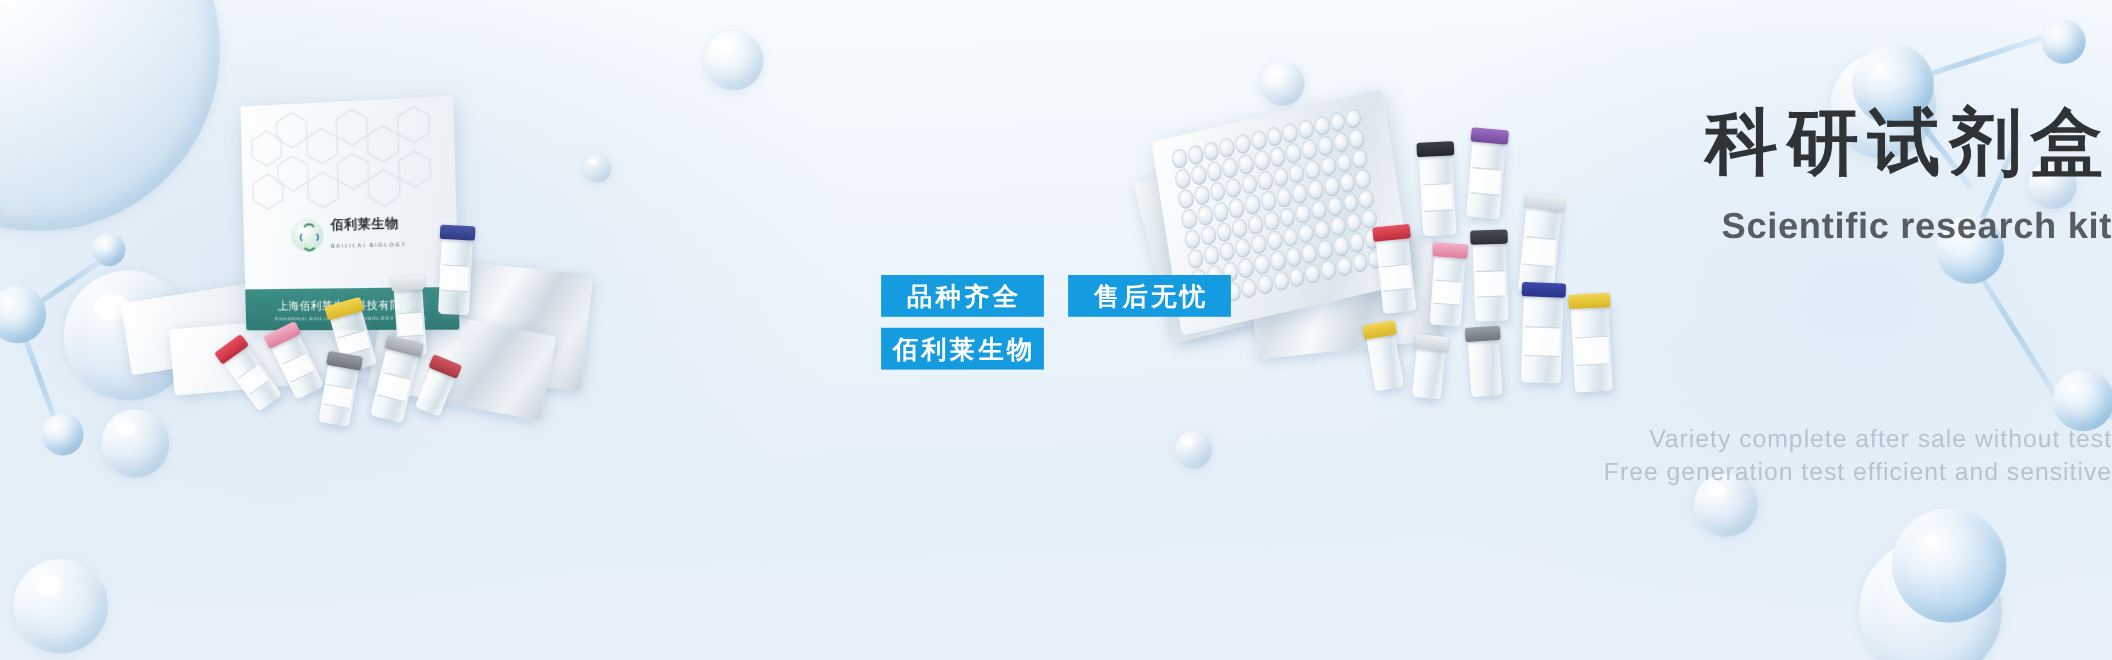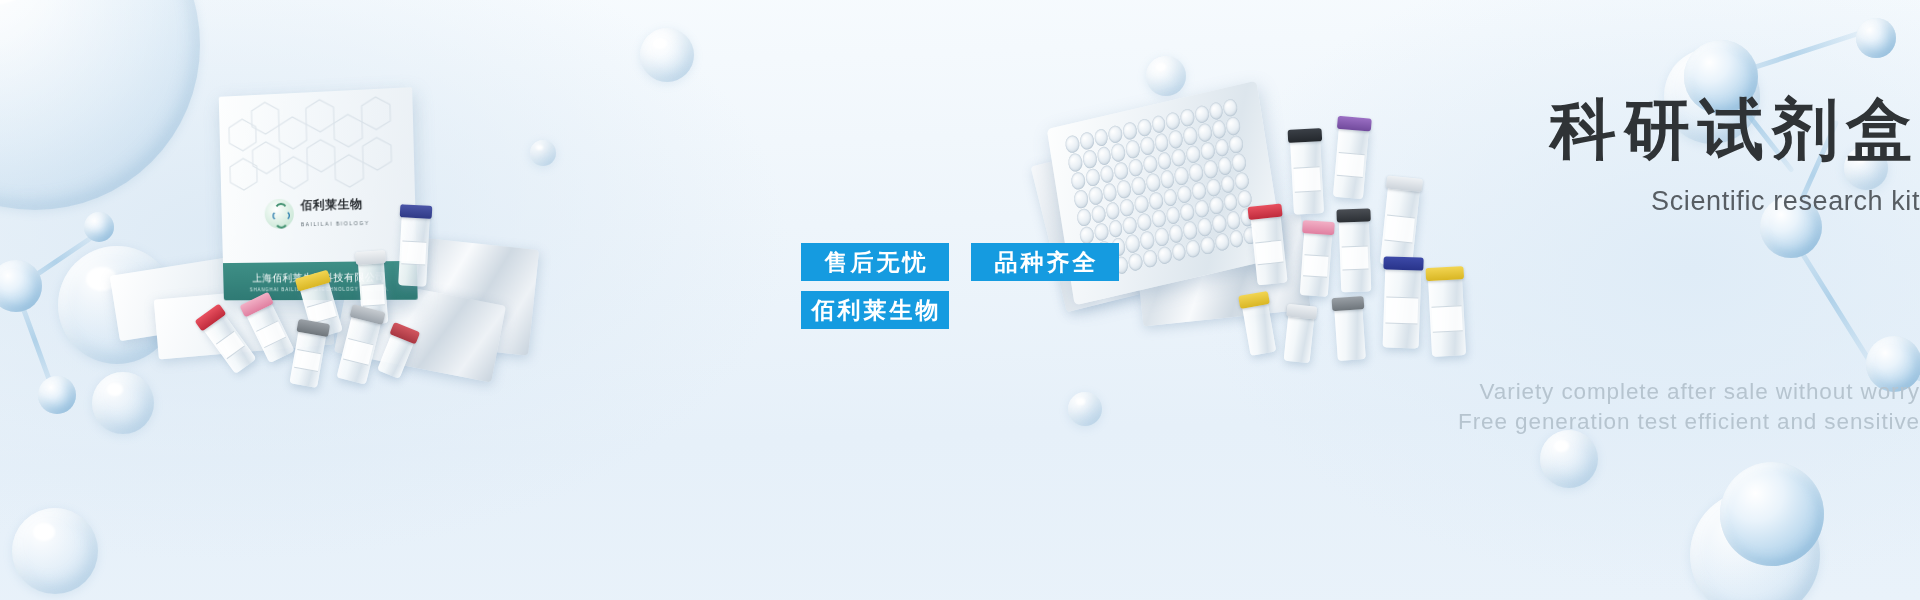--- a/index.html
+++ b/index.html
@@ -220,24 +220,24 @@
     font-size: 66px;
     font-weight: bold;
     color: #2f3336;
     letter-spacing: 8px;
     line-height: 1;
     margin: 0;
     text-indent: 8px;
   }
   .subtitle {
     margin-top: 24px;
-    font-size: 27px;
+    font-size: 33px;
     color: #575d63;
     letter-spacing: .6px;
-    font-weight: 400;
+    font-weight: 700;
   }
   .badges {
     margin: 26px auto 0;
     width: 318px;
     display: grid;
     grid-template-columns: 148px 148px;
     grid-auto-rows: 38px;
     gap: 10px 22px;
   }
   .badge {
@@ -523,24 +523,24 @@
     </div>
   </div>
 
   <div class="center">
 
     <h1 class="title">科研试剂盒</h1>
 
     <div class="subtitle">Scientific research kit</div>
 
     <div class="badges">
+      <span class="badge">品种齐全</span>
       <span class="badge">售后无忧</span>
-      <span class="badge">品种齐全</span>
       <span class="badge">佰利莱生物</span>
     </div>
 
     <div class="tagline">
-      <div>Variety complete after sale without worry</div>
+      <div>Variety complete after sale without test</div>
       <div>Free generation test efficient and sensitive</div>
     </div>
   </div>
 
 </div>
 
 </body></html>

